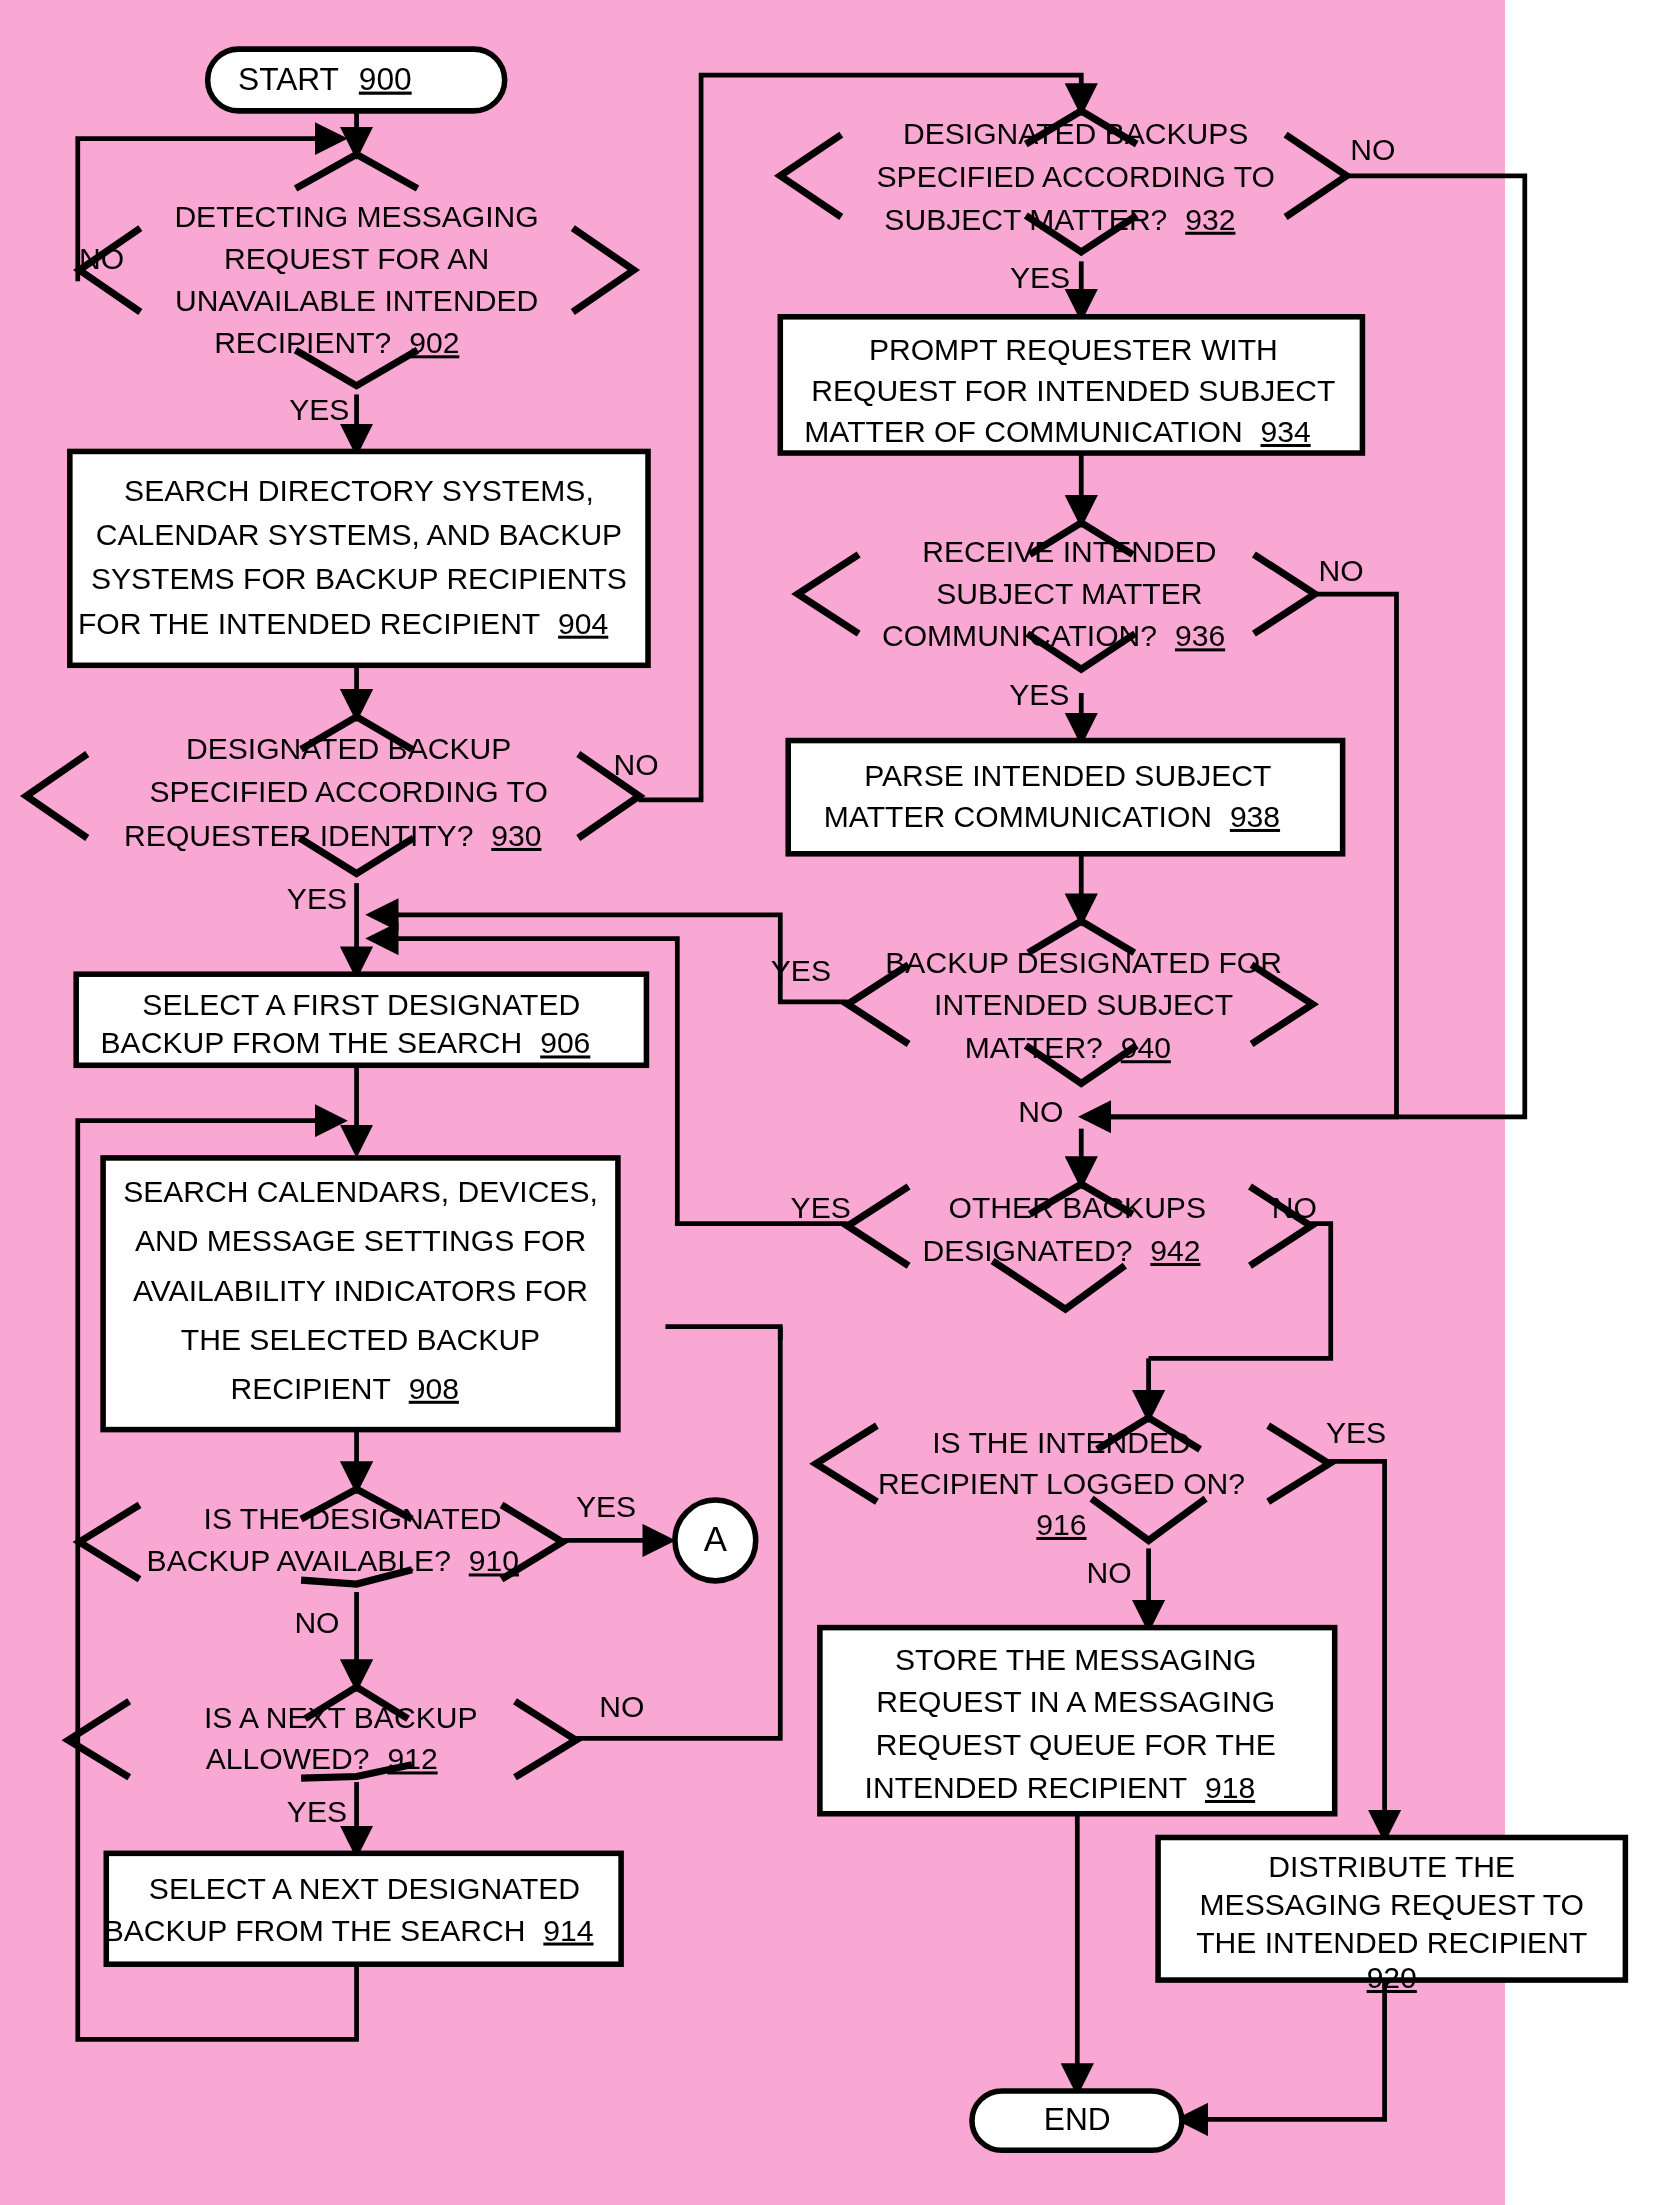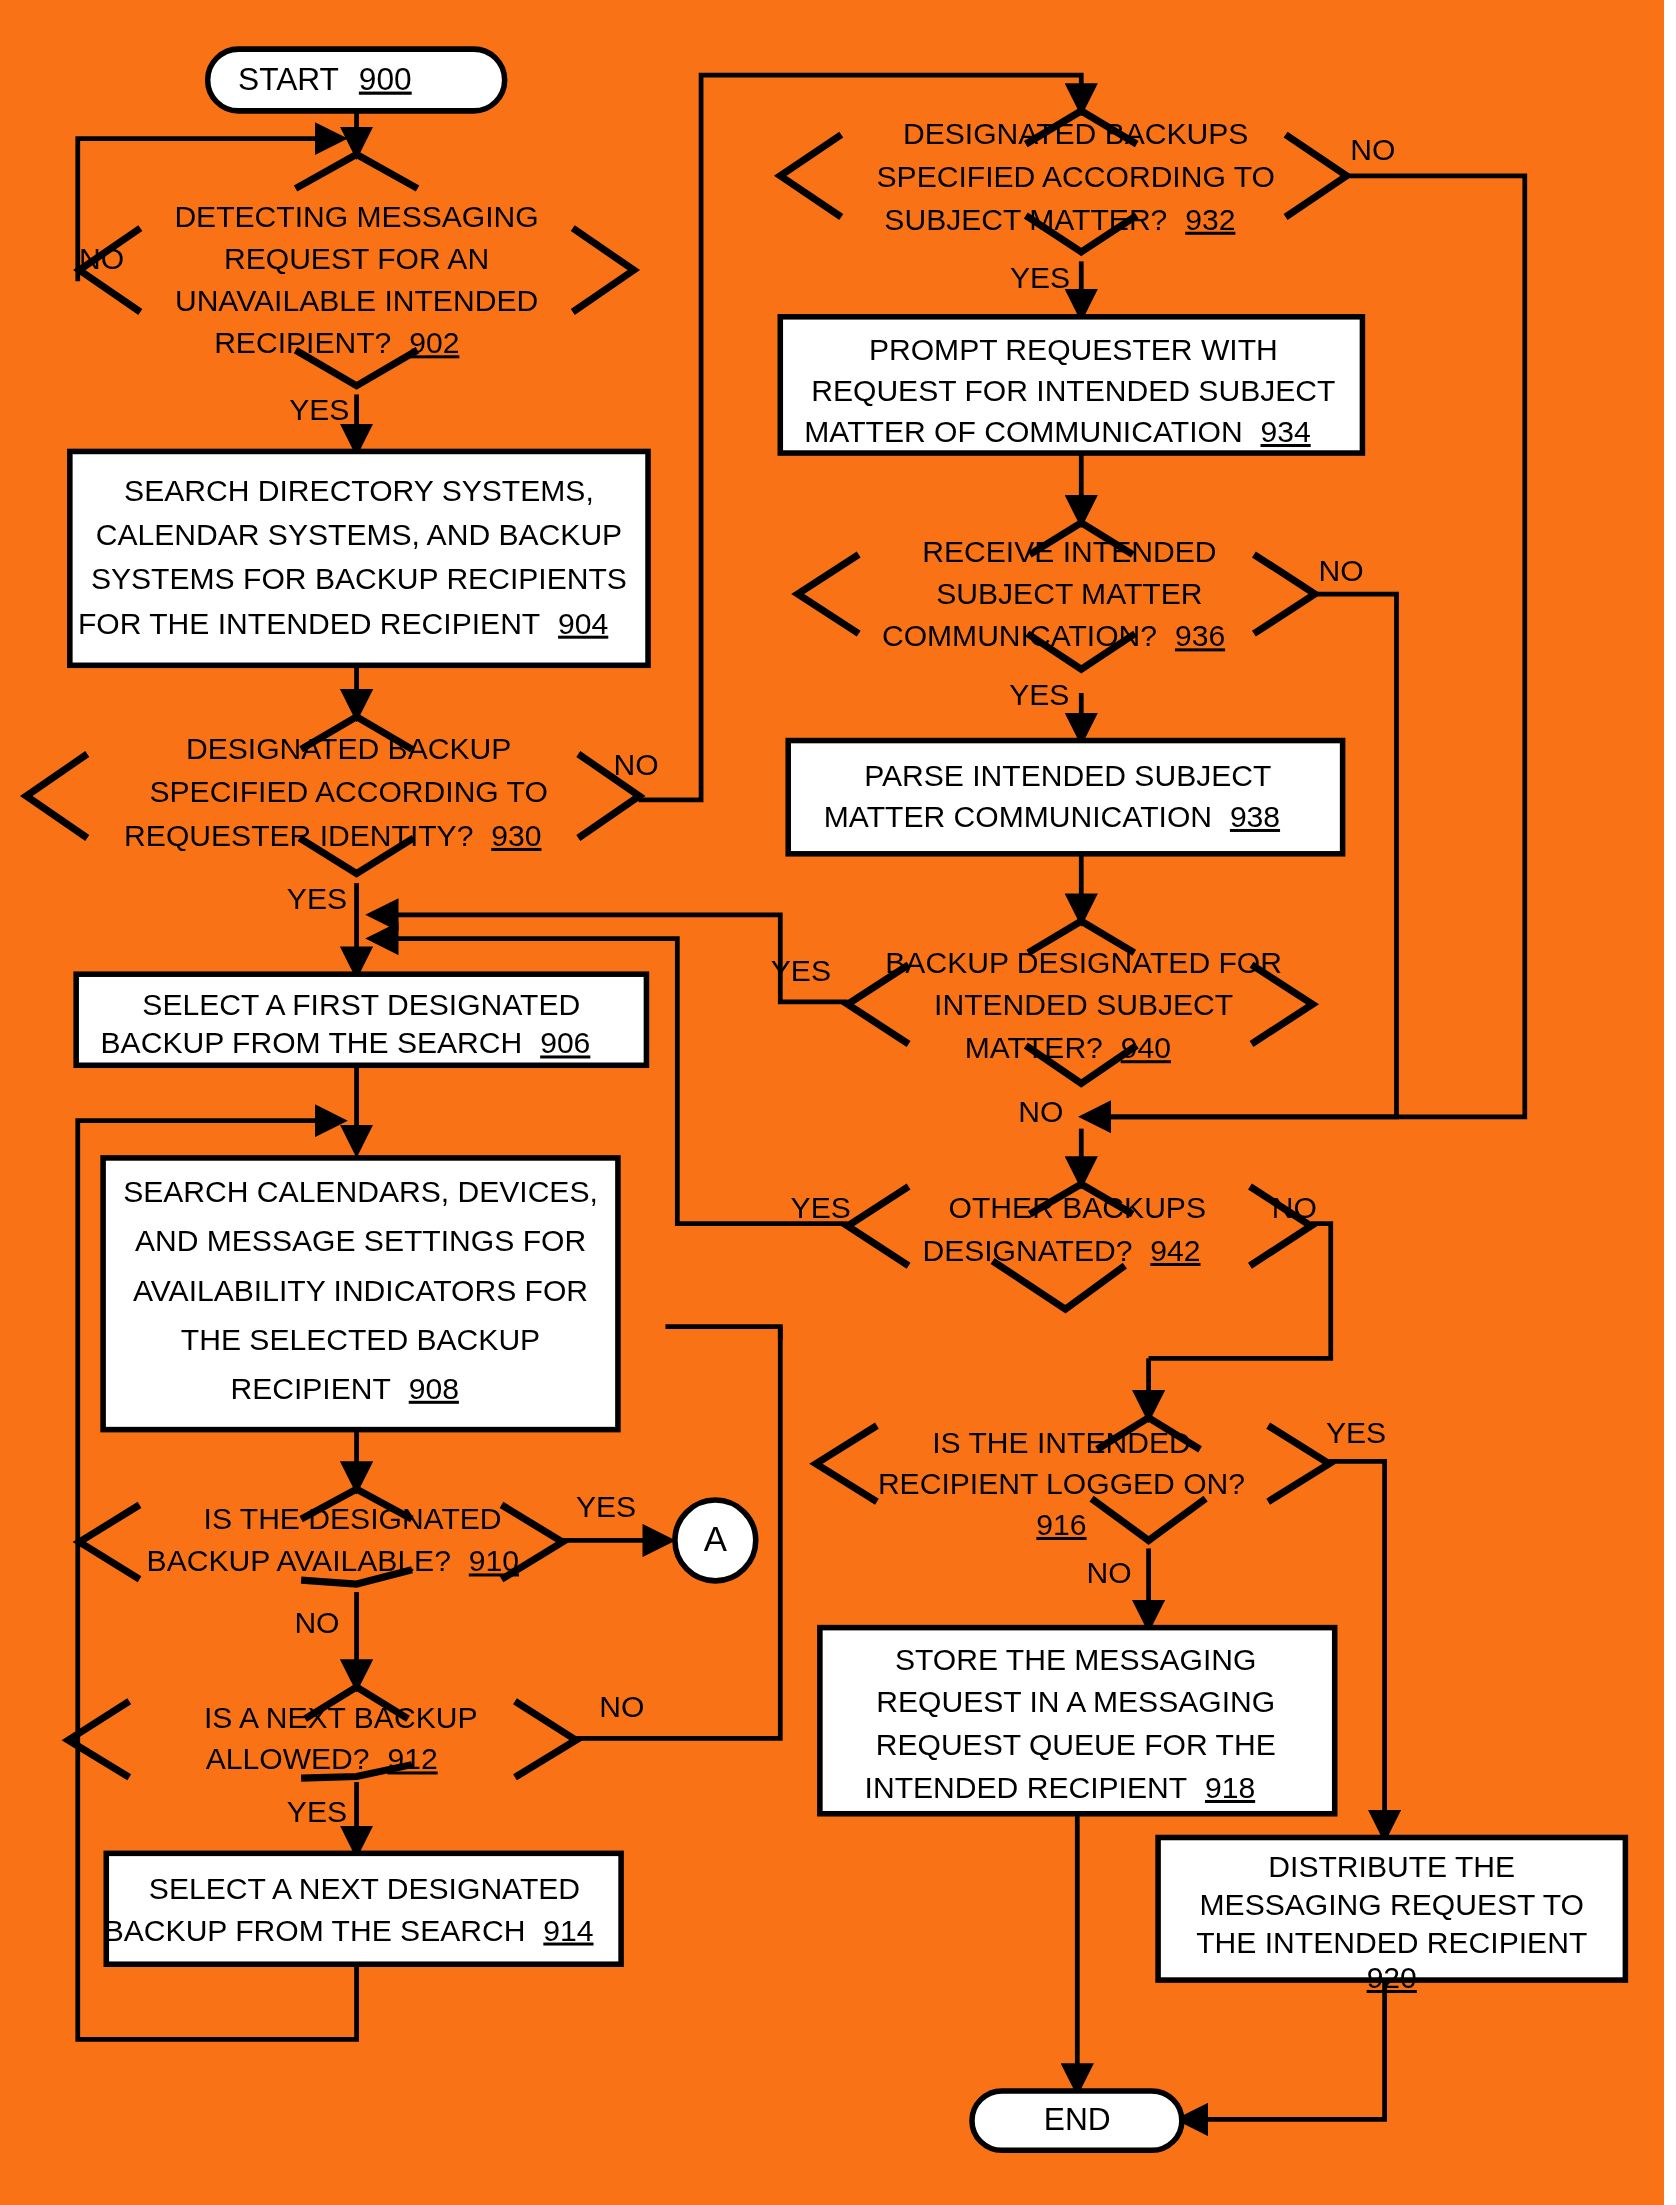--- a/index.html
+++ b/index.html
@@ -2,23 +2,23 @@
 <html style="font-size:12.7px"><head>
 <meta charset="utf-8">
 <style>
   html, body {
     margin: 0;
     padding: 0;
     background: #ffffff;
   }
   #page {
     position: relative;
-    width: 1664px;
+    width: 1505px;
     height: 2205px;
-    background: #f97316;
+    background: #f9a8d4;
     font-family: "Liberation Sans", sans-serif;
   }
   svg.flow {
     display: block;
     width: 1677px;
     height: 2205px;
   }
   .node-box {
     fill: #ffffff;
     stroke: #000000;

